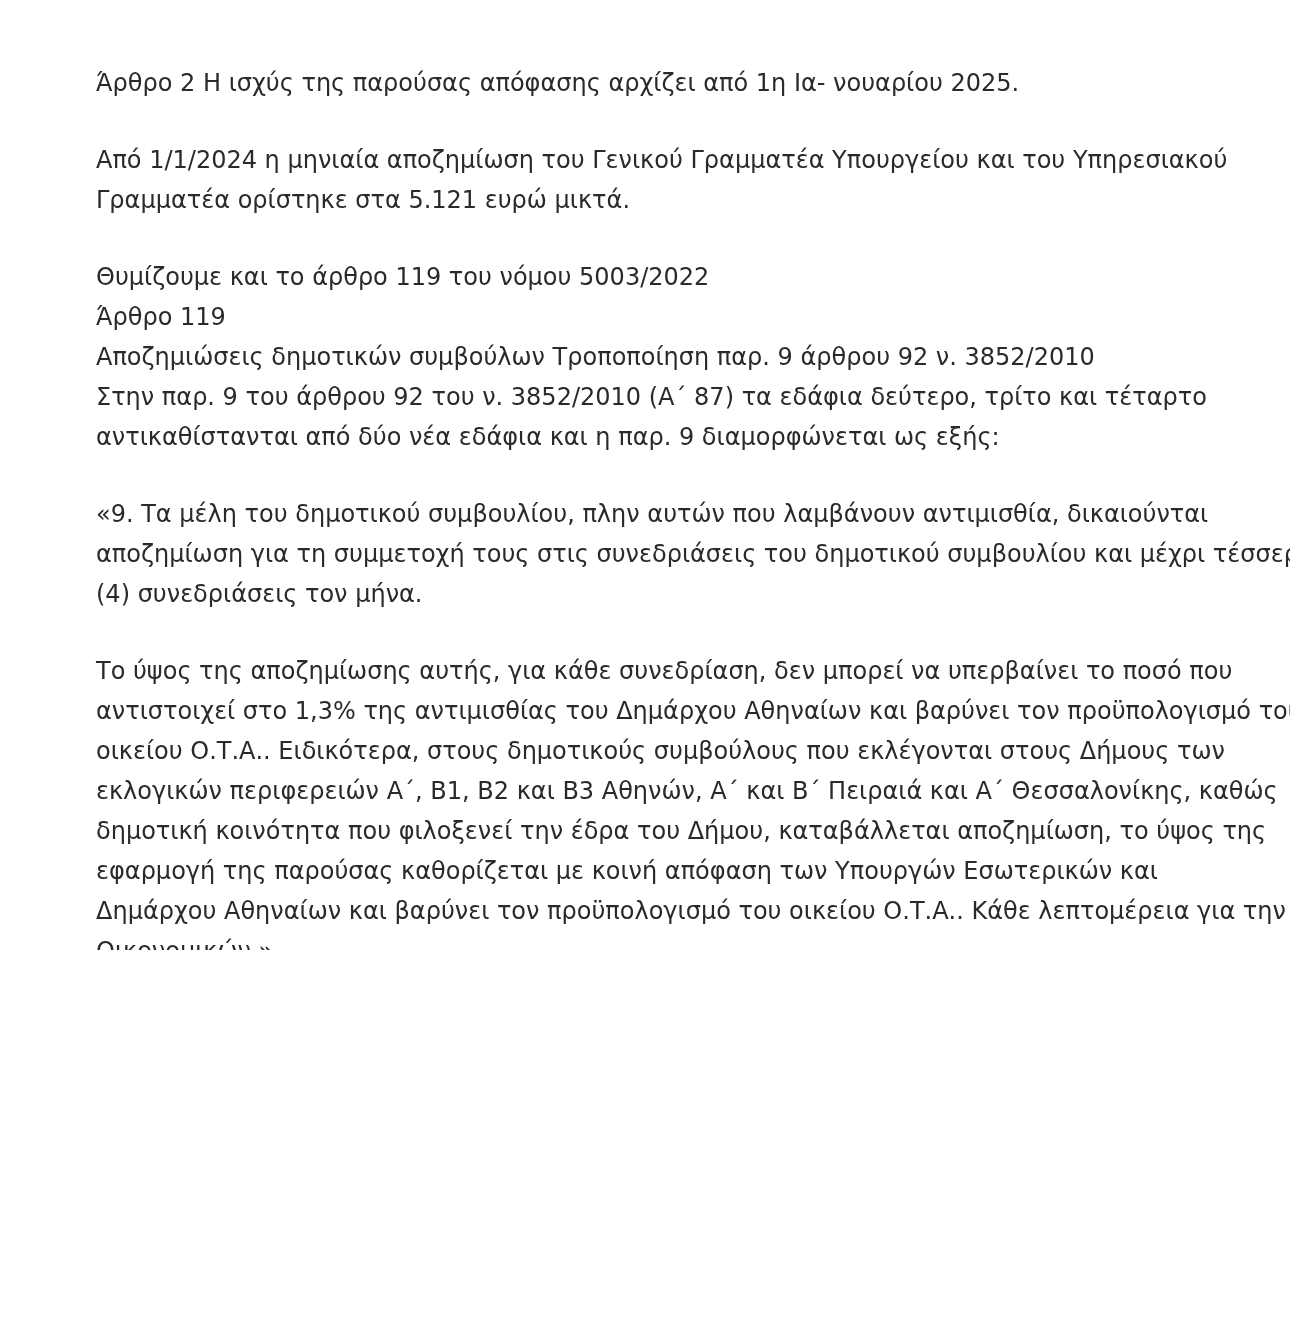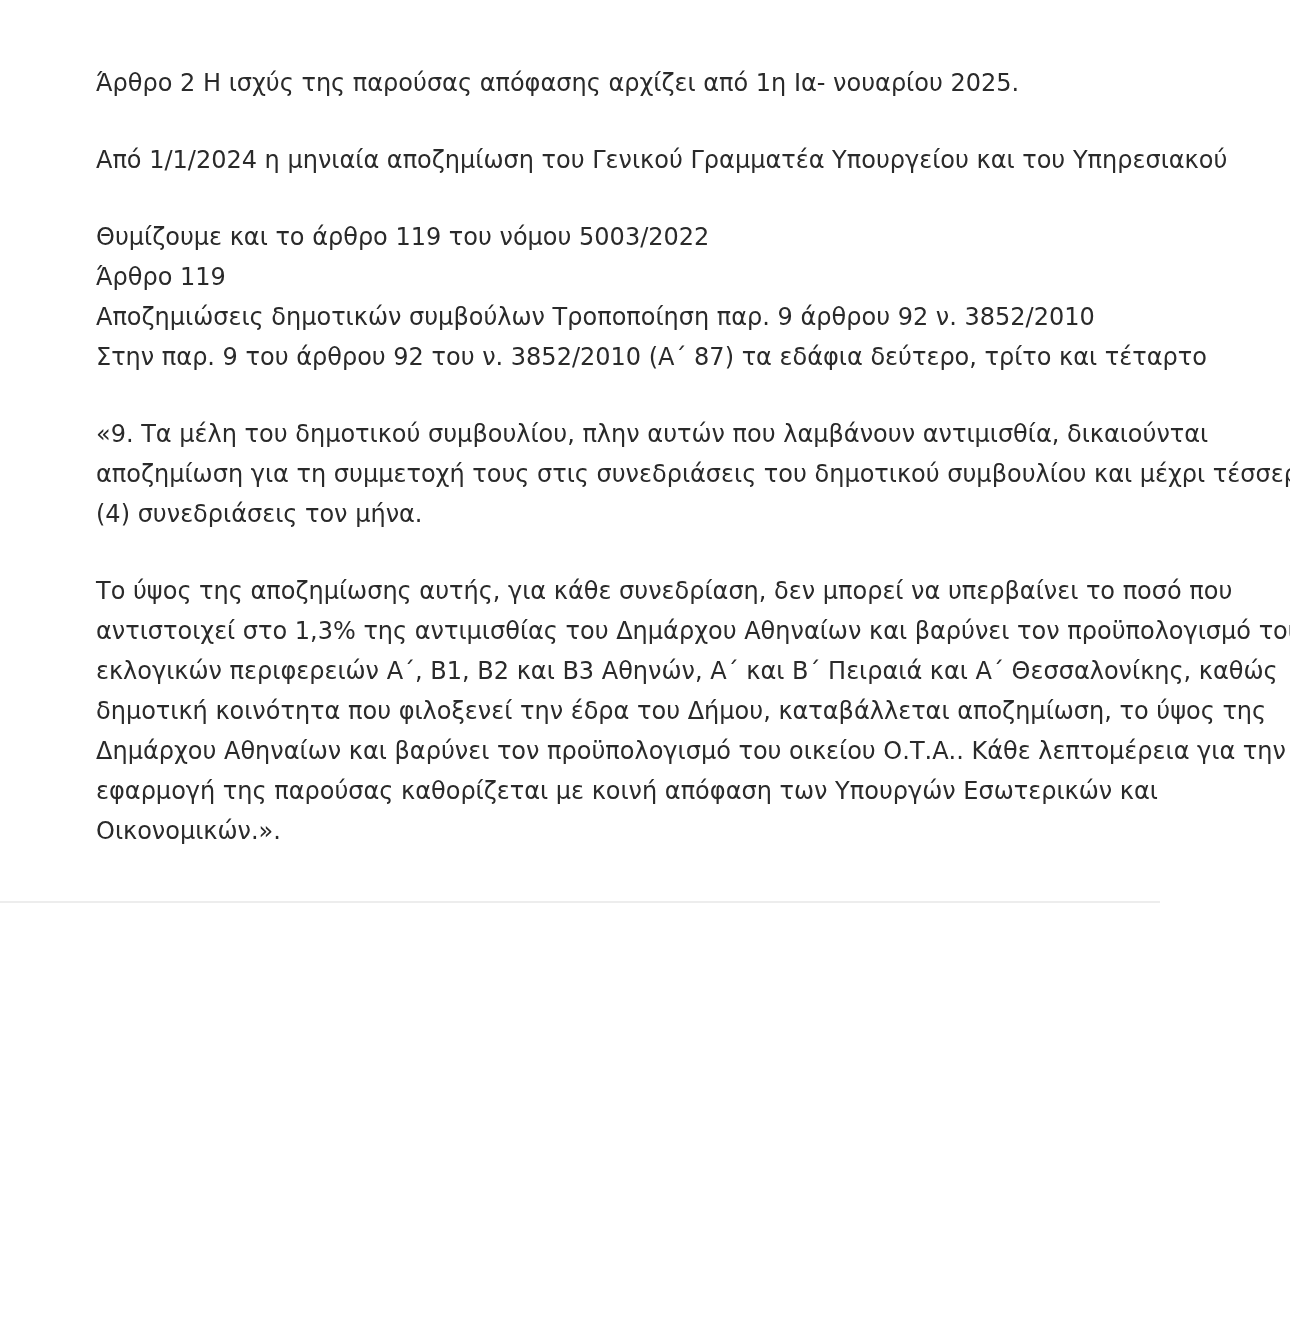--- a/index.html
+++ b/index.html
@@ -47,37 +47,40 @@
 <body>
 
 <div class="page">
   <div class="doc">
 
   <div class="paragraph">
         <div class="text-line">Άρθρο 2 Η ισχύς της παρούσας απόφασης αρχίζει από 1η Ια- νουαρίου 2025.</div>
       </div>
       <div class="paragraph">
         <div class="text-line">Από 1/1/2024 η μηνιαία αποζημίωση του Γενικού Γραμματέα Υπουργείου και του Υπηρεσιακού</div>
+        <div class="text-line">Γραμματέα ορίστηκε στα 5.121 ευρώ μικτά.</div>
       </div>
       <div class="paragraph">
         <div class="text-line">Θυμίζουμε και το άρθρο 119 του νόμου 5003/2022</div>
         <div class="text-line">Άρθρο 119</div>
         <div class="text-line">Αποζημιώσεις δημοτικών συμβούλων Τροποποίηση παρ. 9 άρθρου 92 ν. 3852/2010</div>
         <div class="text-line">Στην παρ. 9 του άρθρου 92 του ν. 3852/2010 (Α΄ 87) τα εδάφια δεύτερο, τρίτο και τέταρτο</div>
+        <div class="text-line">αντικαθίστανται από δύο νέα εδάφια και η παρ. 9 διαμορφώνεται ως εξής:</div>
       </div>
       <div class="paragraph">
         <div class="text-line">«9. Τα μέλη του δημοτικού συμβουλίου, πλην αυτών που λαμβάνουν αντιμισθία, δικαιούνται</div>
         <div class="text-line">αποζημίωση για τη συμμετοχή τους στις συνεδριάσεις του δημοτικού συμβουλίου και μέχρι τέσσερις</div>
         <div class="text-line">(4) συνεδριάσεις τον μήνα.</div>
       </div>
       <div class="paragraph">
         <div class="text-line">Το ύψος της αποζημίωσης αυτής, για κάθε συνεδρίαση, δεν μπορεί να υπερβαίνει το ποσό που</div>
         <div class="text-line">αντιστοιχεί στο 1,3% της αντιμισθίας του Δημάρχου Αθηναίων και βαρύνει τον προϋπολογισμό του</div>
+        <div class="text-line">οικείου Ο.Τ.Α.. Ειδικότερα, στους δημοτικούς συμβούλους που εκλέγονται στους Δήμους των</div>
         <div class="text-line">εκλογικών περιφερειών Α΄, Β1, Β2 και Β3 Αθηνών, Α΄ και Β΄ Πειραιά και Α΄ Θεσσαλονίκης, καθώς</div>
         <div class="text-line">δημοτική κοινότητα που φιλοξενεί την έδρα του Δήμου, καταβάλλεται αποζημίωση, το ύψος της</div>
+        <div class="text-line">εφαρμογή της παρούσας καθορίζεται με κοινή απόφαση των Υπουργών Εσωτερικών και</div>
         <div class="text-line">Δημάρχου Αθηναίων και βαρύνει τον προϋπολογισμό του οικείου Ο.Τ.Α.. Κάθε λεπτομέρεια για την</div>
-        <div class="text-line">εφαρμογή της παρούσας καθορίζεται με κοινή απόφαση των Υπουργών Εσωτερικών και</div>
         <div class="text-line">Οικονομικών.».</div>
       </div>
     </div>
   <div class="divider divider-1"></div>
   <div class="divider divider-2"></div>
 </div>
 
 </body></html>

